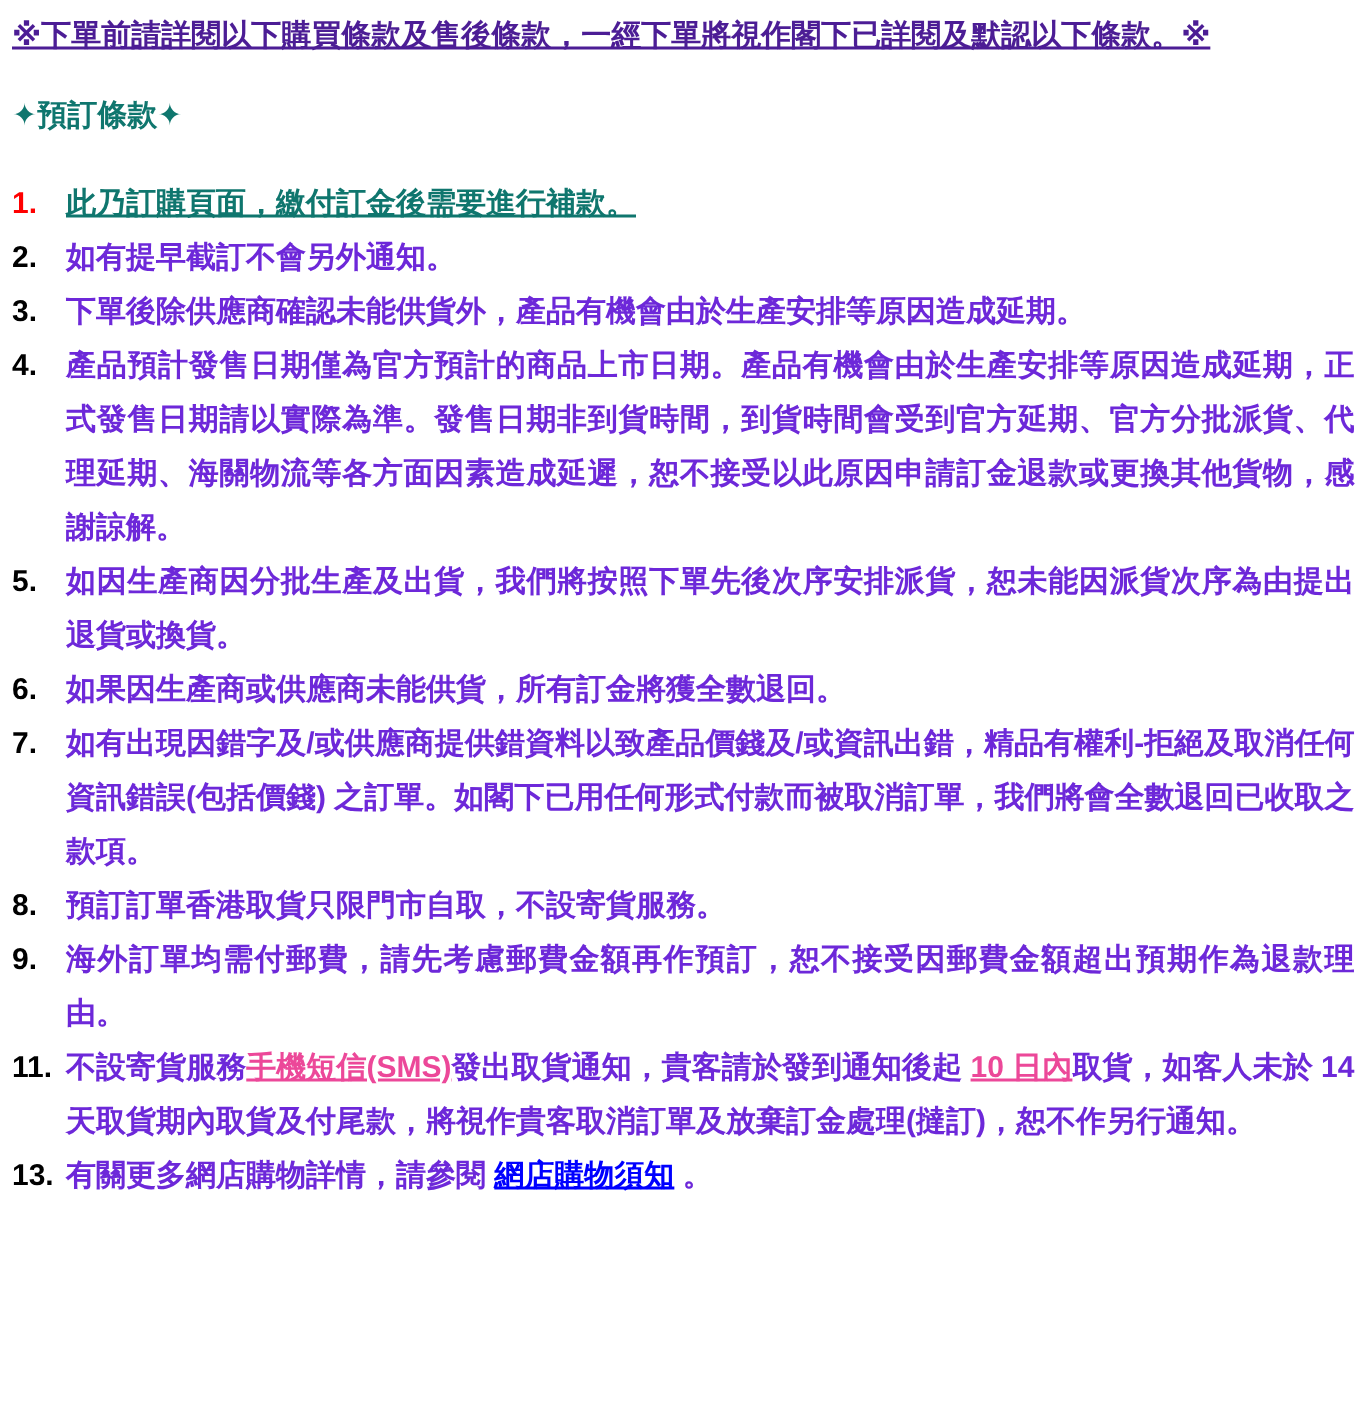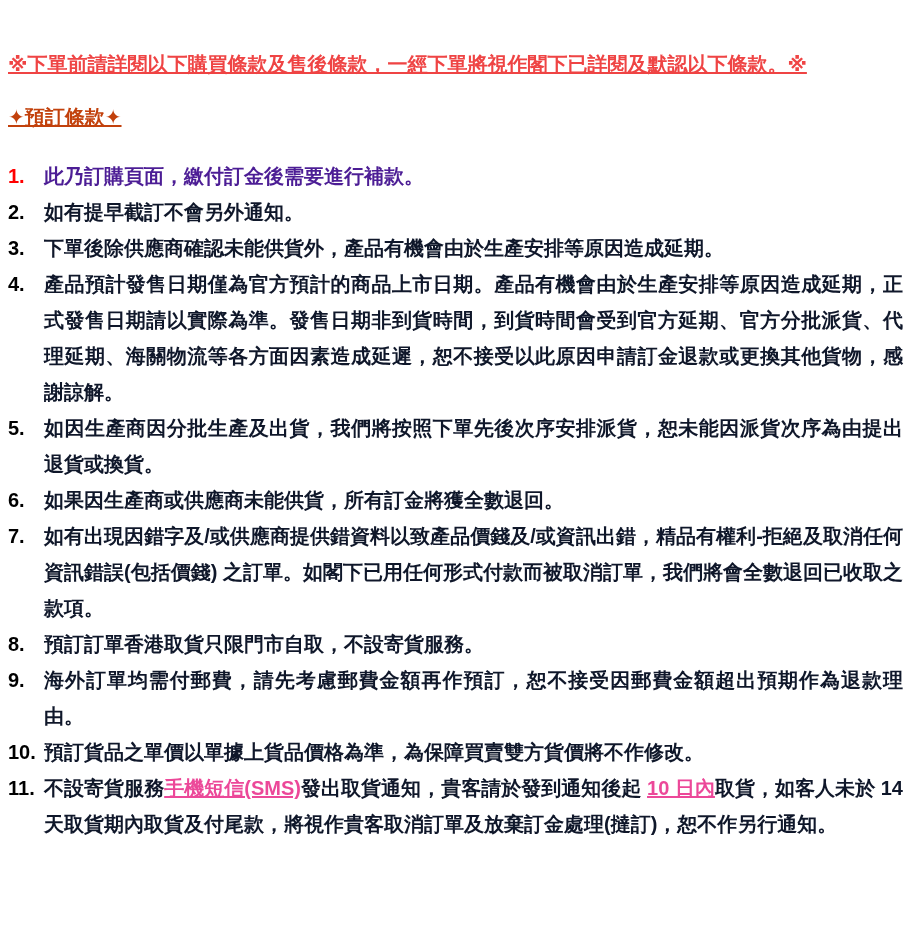--- a/index.html
+++ b/index.html
@@ -12,51 +12,50 @@
     min-height: 948px;
     box-sizing: border-box;
     padding: 10px 10px 10px 8px;
     background: #ffffff;
     font-family: "Liberation Sans", "DejaVu Sans", sans-serif;
     font-weight: bold;
     color: #000000;
     font-size: 20px;
   }
   .notice {
-    color: #ef4444;
+    color: #4c1d95;
     text-decoration: underline;
     line-height: 28px;
     margin-bottom: 26px;
-    margin-top: 40px;
   }
   .section-title {
-    color: #c2410c;
-    text-decoration: underline;
+    color: #0f766e;
     line-height: 26px;
     margin-bottom: 28px;
   }
   .term-row {
     display: flex;
     align-items: flex-start;
     line-height: 36px;
   }
   .term-num {
     width: 36px;
     flex-shrink: 0;
   }
   .term-text {
     flex: 1;
     text-align: justify;
     text-justify: inter-ideograph;
   }
   .seg-normal {
-    color: #0f172a;
+    color: #6d28d9;
   }
   .seg-red {
-    color: #4c1d95;
+    color: #0f766e;
+    text-decoration: underline;
   }
   .seg-red-underline {
     color: #ec4899;
     text-decoration: underline;
   }
   .seg-link {
     color: #0000ff;
     text-decoration: underline;
     cursor: pointer;
   }
@@ -101,21 +100,21 @@
       </div>
       <div class="term-row">
         <span class="term-num">8.</span>
         <div class="term-text"><span class="seg-normal">預訂訂單香港取貨只限門市自取，不設寄貨服務。</span></div>
       </div>
       <div class="term-row">
         <span class="term-num">9.</span>
         <div class="term-text"><span class="seg-normal">海外訂單均需付郵費，請先考慮郵費金額再作預訂，恕不接受因郵費金額超出預期作為退款理由。</span></div>
       </div>
       <div class="term-row">
-        <span class="term-num">10.</span>
-        <div class="term-text"><span class="seg-normal">預訂貨品之單價以單據上貨品價格為準，為保障買賣雙方貨價將不作修改。</span></div>
+        <span class="term-num">11.</span>
+        <div class="term-text"><span class="seg-normal">不設寄貨服務</span><span class="seg-red-underline">手機短信(SMS)</span><span class="seg-normal">發出取貨通知，貴客請於發到通知後起 </span><span class="seg-red-underline">10 日內</span><span class="seg-normal">取貨，如客人未於 14 天取貨期內取貨及付尾款，將視作貴客取消訂單及放棄訂金處理(撻訂)，恕不作另行通知。</span></div>
       </div>
       <div class="term-row">
-        <span class="term-num">11.</span>
-        <div class="term-text"><span class="seg-normal">不設寄貨服務</span><span class="seg-red-underline">手機短信(SMS)</span><span class="seg-normal">發出取貨通知，貴客請於發到通知後起 </span><span class="seg-red-underline">10 日內</span><span class="seg-normal">取貨，如客人未於 14 天取貨期內取貨及付尾款，將視作貴客取消訂單及放棄訂金處理(撻訂)，恕不作另行通知。</span></div>
+        <span class="term-num">13.</span>
+        <div class="term-text"><span class="seg-normal">有關更多網店購物詳情，請參閱 </span><span class="seg-link">網店購物須知</span><span class="seg-normal"> 。</span></div>
       </div>
     </div>
 </div>
 
 </body></html>

